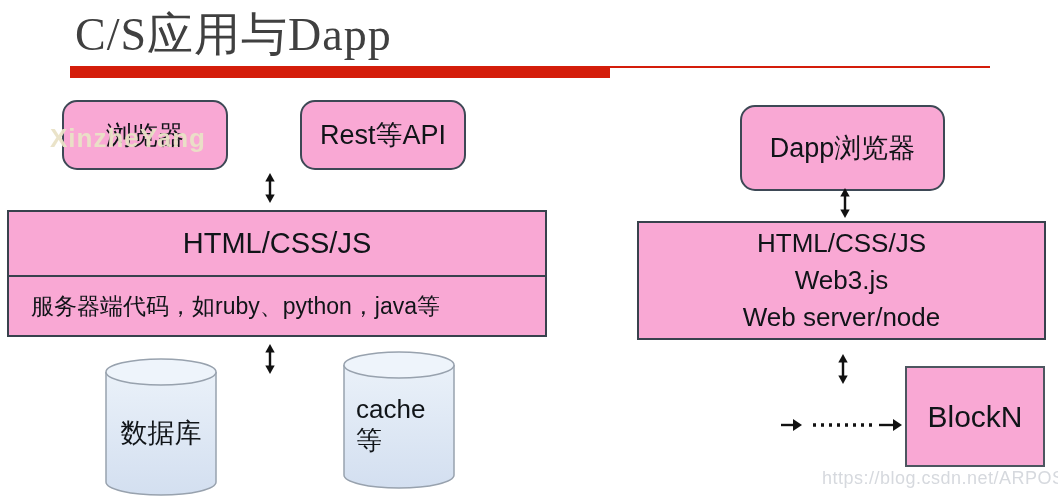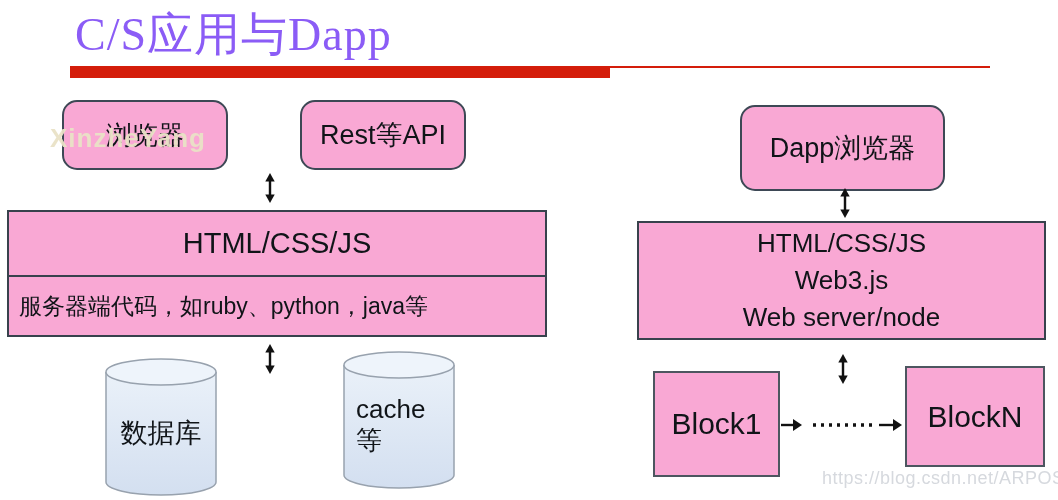--- a/index.html
+++ b/index.html
@@ -2,34 +2,34 @@
 <html><head>
 <meta charset="utf-8">
 <style>
   html,body{margin:0;padding:0;background:#fff;}
   .slide{
     position:relative;width:1058px;height:500px;background:#ffffff;
     font-family:"Liberation Sans","DejaVu Sans",sans-serif;color:#101418;overflow:hidden;
   }
   .title{
     position:absolute;left:75px;top:4px;font-family:"Liberation Serif","DejaVu Serif",serif;
-    font-size:46px;font-weight:500;color:#8b5cf6;letter-spacing:1px;white-space:nowrap;
+    font-size:46px;font-weight:500;color:#404040;letter-spacing:1px;white-space:nowrap;
   }
   .rule-thick{position:absolute;left:70px;top:66px;width:540px;height:12px;background:#d41d0a;}
   .rule-thin{position:absolute;left:610px;top:66px;width:380px;height:2px;background:#d41d0a;}
 
   .node{
     position:absolute;background:#f9a8d4;border:2px solid #38424d;box-sizing:border-box;
     display:flex;align-items:center;justify-content:center;text-align:center;
   }
   .rounded{border-radius:15px;border-color:#3d4855;}
   .stack{flex-direction:column;align-items:stretch;justify-content:flex-start;padding:0;}
   .stack .row-top{height:63px;display:flex;align-items:center;justify-content:center;
     font-size:29px;border-bottom:2px solid #38424d;}
-  .stack .row-bottom{flex:1;display:flex;align-items:center;padding-left:10px;font-size:23px;white-space:nowrap;text-align:right;}
+  .stack .row-bottom{flex:1;display:flex;align-items:center;padding-left:22px;font-size:23px;white-space:nowrap;text-align:right;}
   .stack3{flex-direction:column;justify-content:center;line-height:37px;font-size:26px;}
   .block{border-color:#4d5660;font-size:30px;}
 
   .cyl{position:absolute;}
   .cyl .cyl-text{
     position:absolute;left:0;top:0;width:100%;height:100%;display:flex;
     align-items:center;justify-content:center;font-size:27px;color:#101418;
   }
   .cyl .cyl-text.left-align{justify-content:flex-start;padding-left:14px;box-sizing:border-box;
     flex-direction:column;align-items:flex-start;justify-content:center;line-height:31px;font-size:26px;}
@@ -127,23 +127,20 @@
     <div>Web3.js</div>
     <div>Web server/node</div>
   </div>
 
   <svg class="varrow" style="left:835px;top:354px;" viewBox="0 0 16 32">
     <line x1="8" y1="7" x2="8" y2="25" stroke="#111" stroke-width="2.6"></line>
     <path d="M8 0 L13 9 L3 9 Z" fill="#111"></path>
     <path d="M8 32 L13 23 L3 23 Z" fill="#111"></path>
   </svg>
 
-  <div class="node block" style="left:653px;top:371px;width:127px;height:106px;">
-    <span>Block1</span>
-  </div>
 
   <div class="node block" style="left:905px;top:366px;width:140px;height:101px;">
     <span>BlockN</span>
   </div>
 
   <svg class="connector" viewBox="0 0 126 24">
     <line x1="1" y1="12" x2="14" y2="12" stroke="#111" stroke-width="2.4"></line>
     <path d="M13 6 L13 18 L22 12 Z" fill="#111"></path>
     <line x1="33" y1="12" x2="92" y2="12" stroke="#111" stroke-width="3.4" stroke-dasharray="3 5"></line>
     <line x1="99" y1="12" x2="114" y2="12" stroke="#111" stroke-width="2.4"></line>

